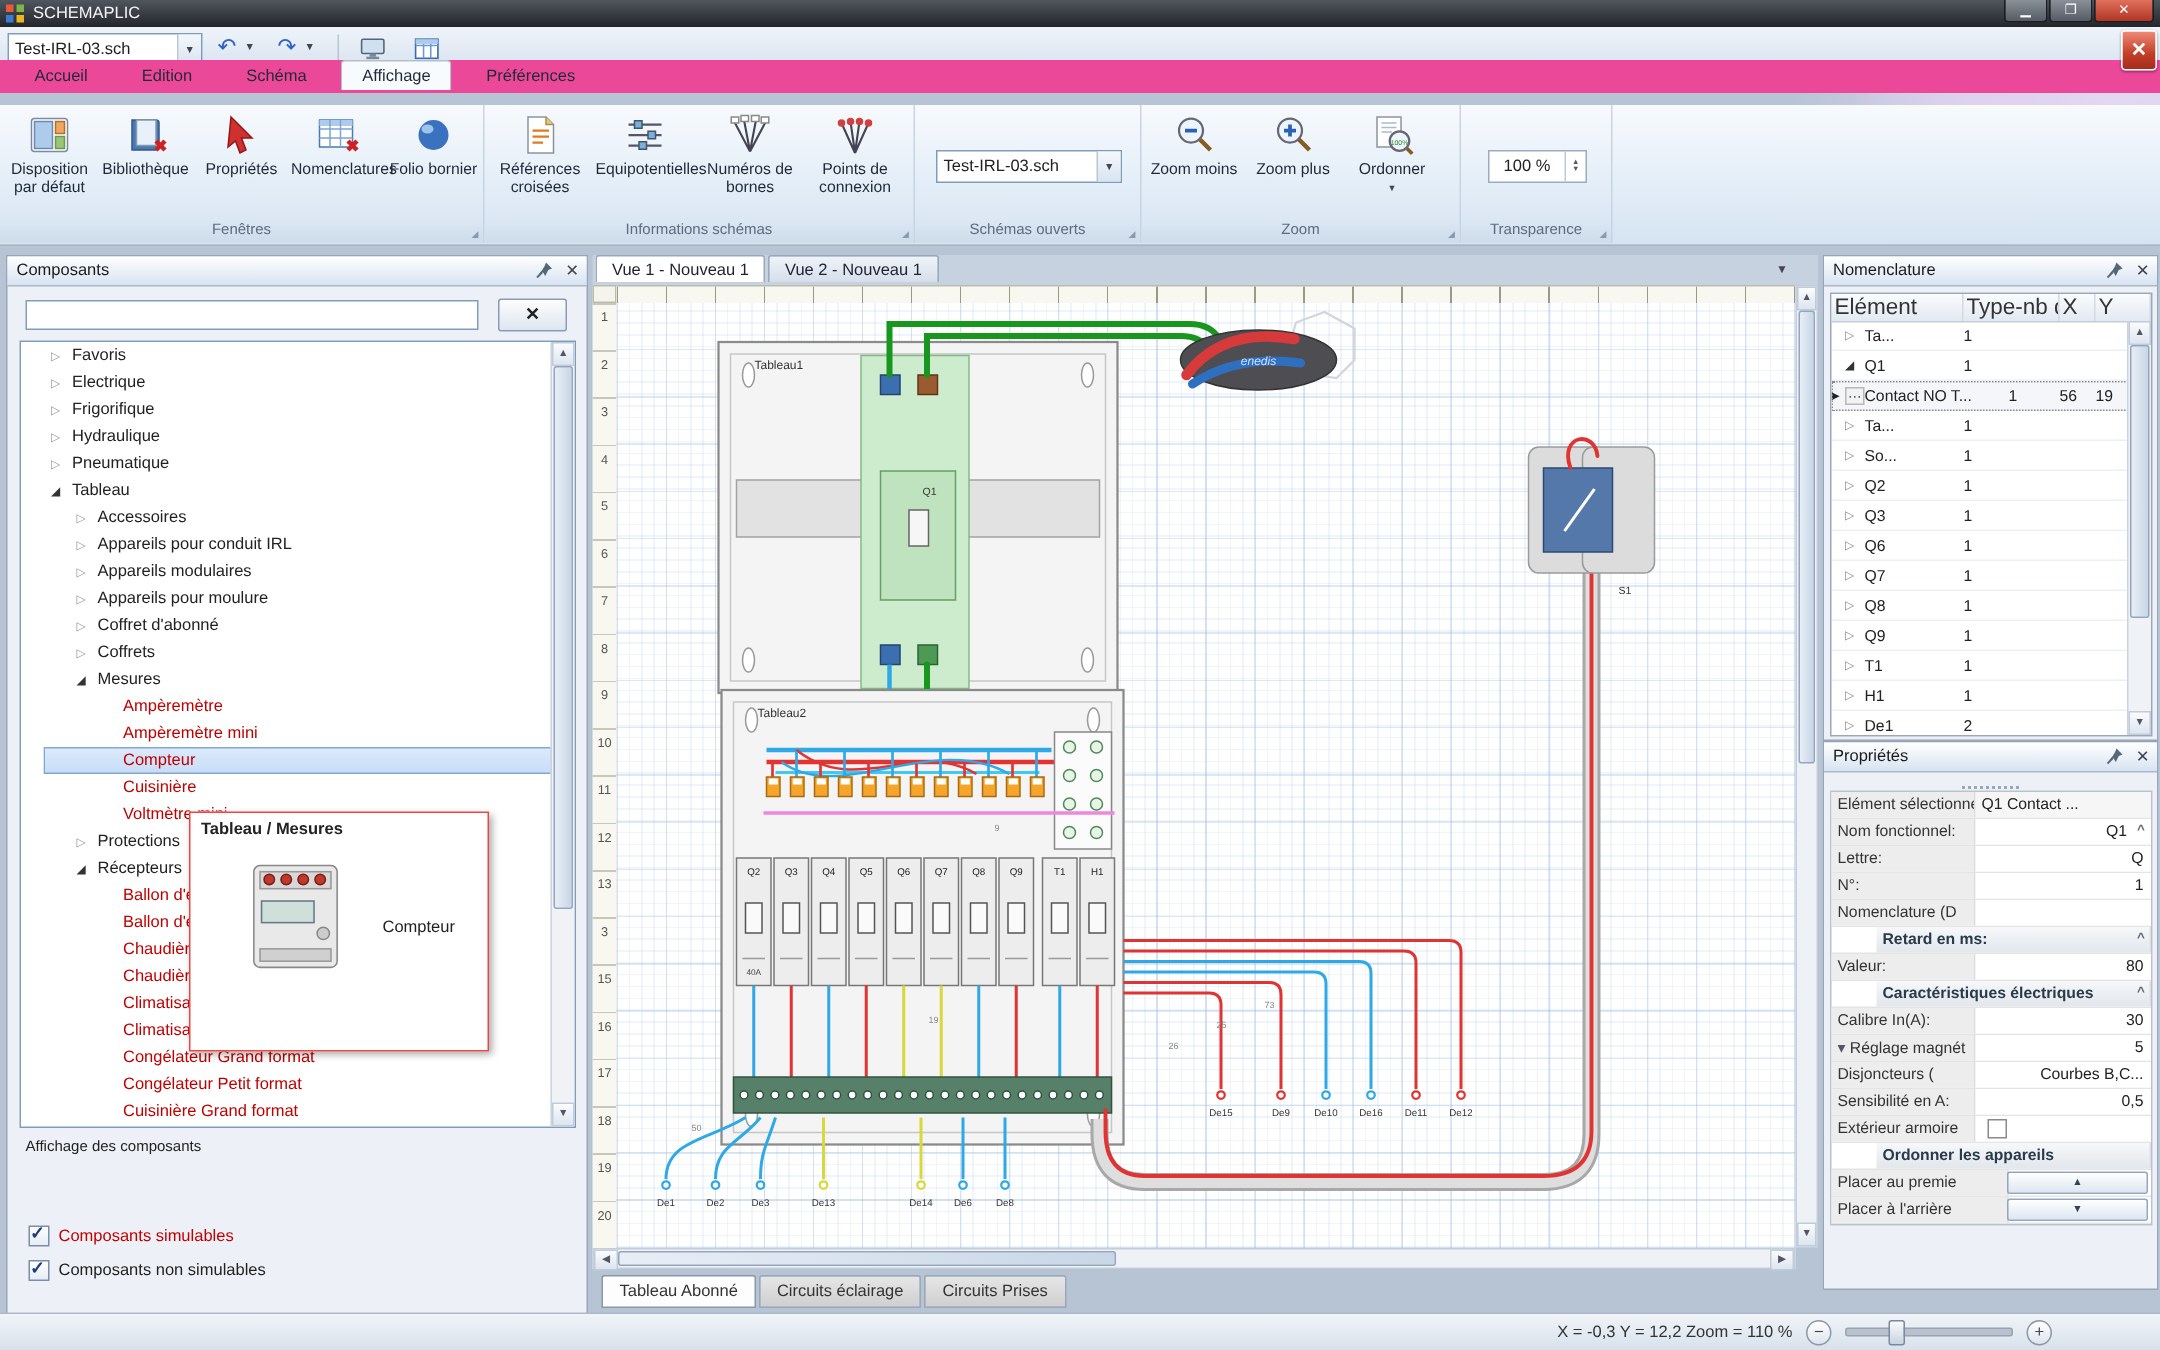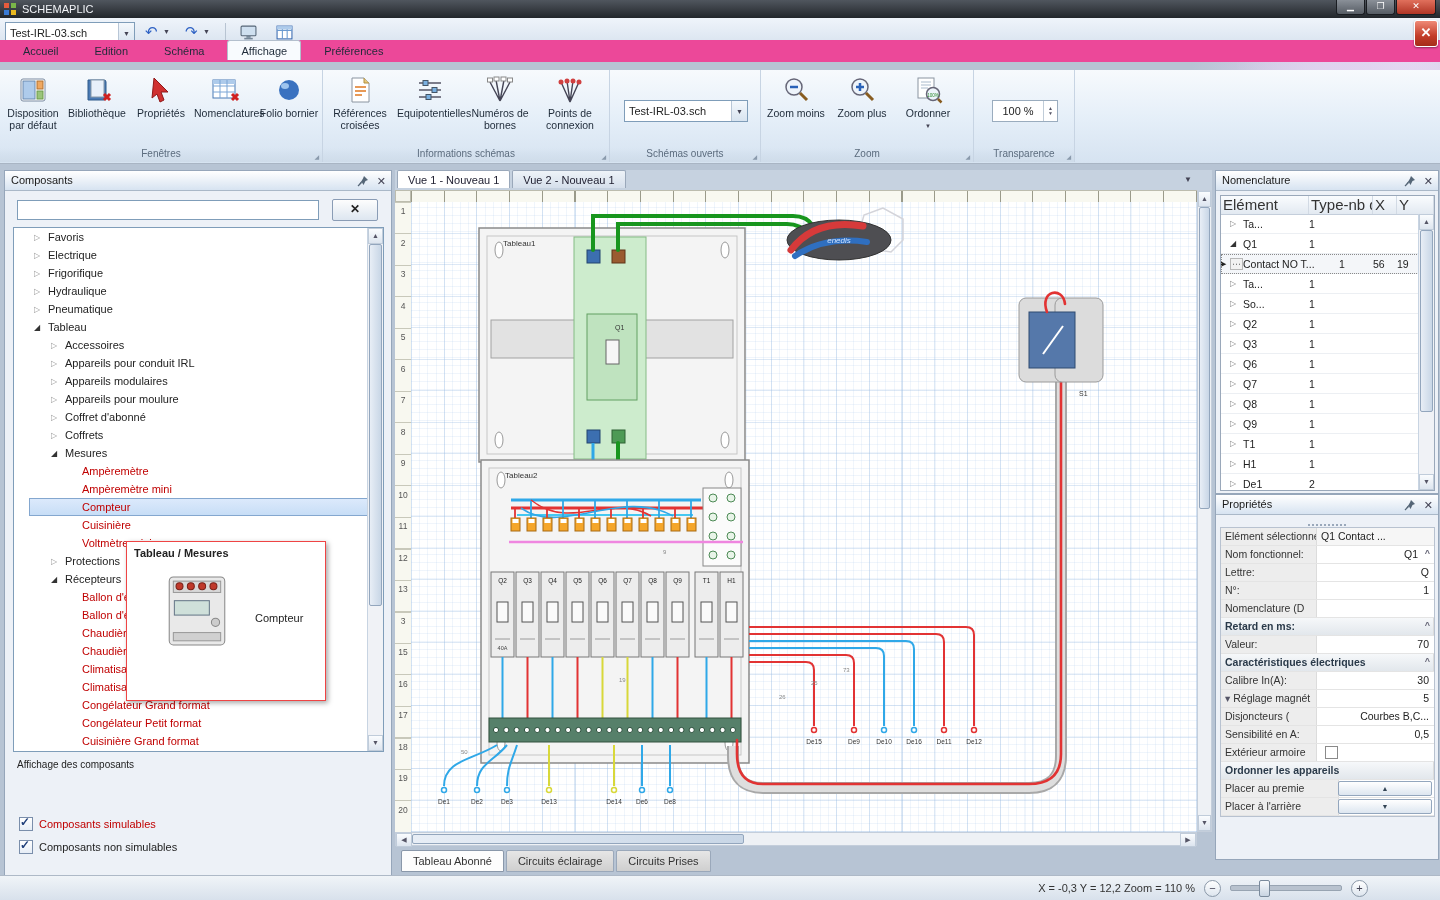--- a/index.html
+++ b/index.html
@@ -231,21 +231,21 @@
     font-size:9px;}
   .prop-cbx{display:none;position:absolute;left:104px;top:2px;width:11px;height:11px;
     border:1px solid #8a8a8a;background:#fff;}
   .prop-spin{display:none;position:absolute;right:2px;top:1px;width:92px;height:13px;
     border:1px solid #93a6bd;border-radius:2px;background:linear-gradient(#fff,#dde6f0);
     text-align:center;font-size:7px;color:#345;line-height:13px;}
   .prop-row.readonly .prop-value{text-align:left;padding-left:4px;background:#f6f6f6;}
   .prop-row.head .prop-chev{display:block;}
   .prop-row.head .prop-value{padding-right:16px;}
   .prop-row.section .prop-label,.prop-row.section2 .prop-label{width:100%;
-    background:linear-gradient(#f6f8fa,#e2e7ec);font-weight:bold;color:#2a3a4a;}
+    background:linear-gradient(#f6f8fa,#e2e7ec);font-weight:bold;color:#2a3a4a;margin-left:30px;}
   .prop-row.section .prop-chev{display:block;}
   .prop-row.checkbox .prop-cbx{display:block;}
   .prop-row.arrow .prop-label::before{content:"▾ ";color:#556;}
   .prop-row.btn .prop-label{width:118px;}
   .prop-row.btn .prop-spin{display:block;}
   .prop-row.btn.up .prop-spin::before{content:"▲";}
   .prop-row.btn.down .prop-spin::before{content:"▼";}
   
   .statusbar{position:absolute;left:0;top:875px;width:1440px;height:25px;
     background:linear-gradient(#f0f4f8,#d8e1ec);border-top:1px solid #aeb9c7;
@@ -1142,21 +1142,21 @@
 
         <div class="prop-row section">
           <span class="prop-label">Retard en ms:</span>
 
           <span class="prop-chev">^</span>
 
         </div>
 
         <div class="prop-row input">
           <span class="prop-label">Valeur:</span>
-          <span class="prop-value">70</span>
+          <span class="prop-value">80</span>
 
         </div>
 
         <div class="prop-row section">
           <span class="prop-label">Caractéristiques électriques</span>
 
           <span class="prop-chev">^</span>
 
         </div>
 

